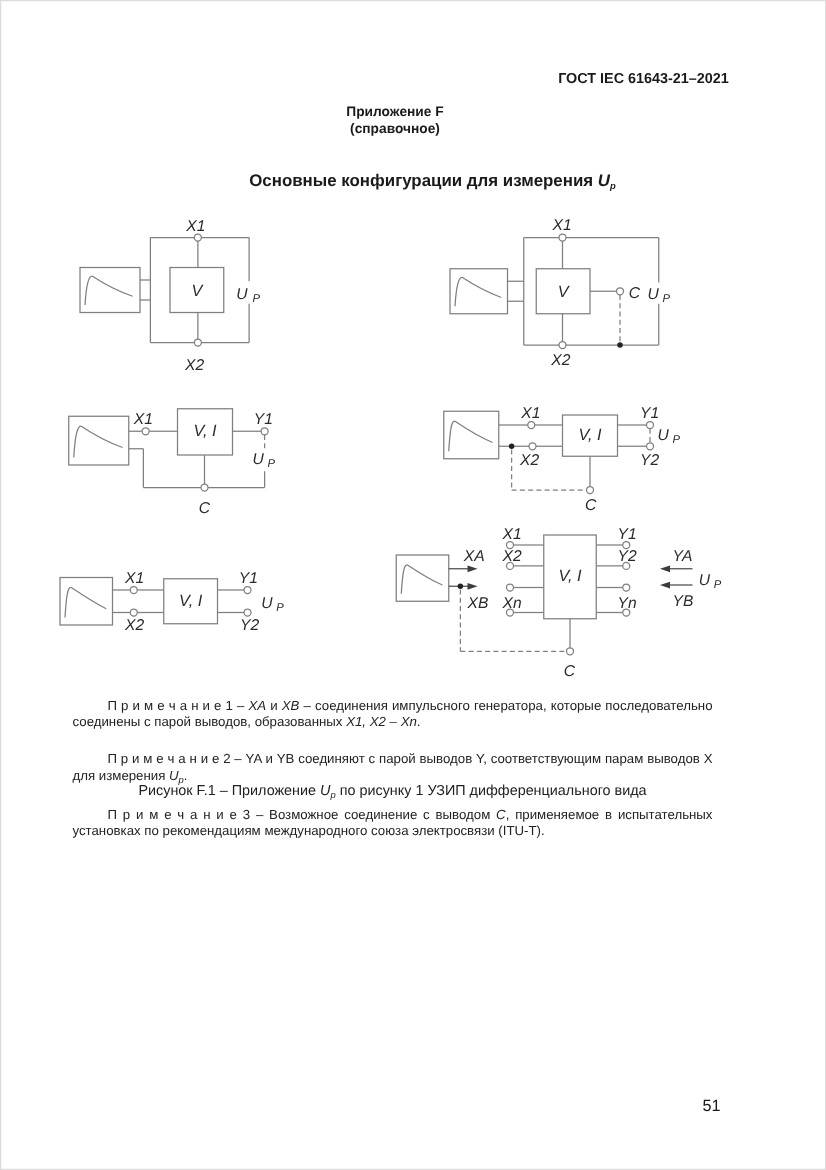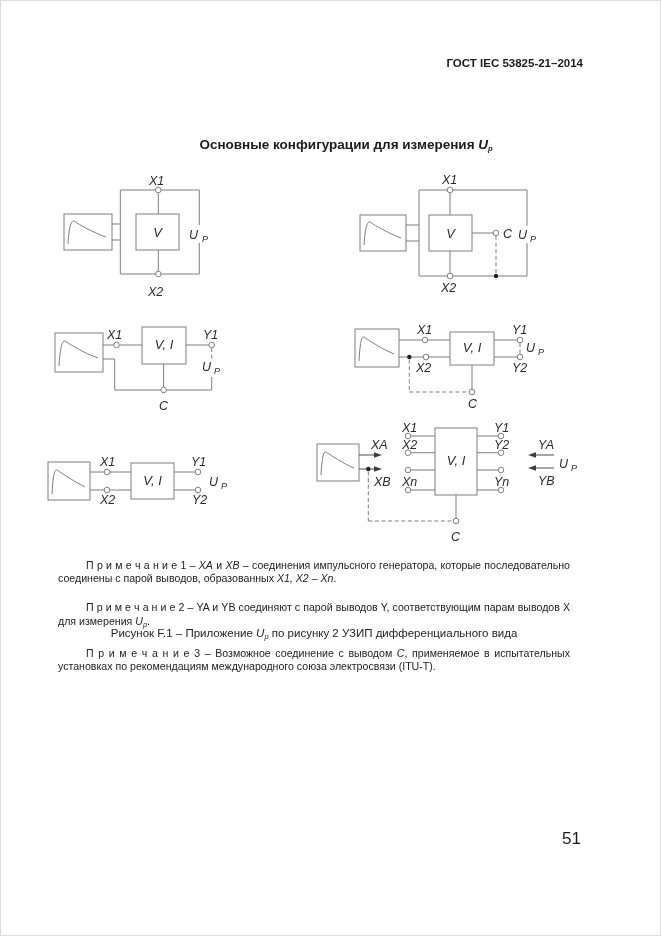--- a/index.html
+++ b/index.html
@@ -11,21 +11,21 @@
   .appendix{position:absolute;top:84px;left:0;width:632px;text-align:center;
        font-weight:bold;font-size:11px;line-height:13px;}
   .doc-title{position:absolute;top:137px;left:0;width:648px;text-align:center;
        font-weight:bold;font-size:13.5px;margin-left:22px;}
   .doc-title .sub{font-weight:bold;}
   .notes{position:absolute;top:543px;left:42px;width:544px;font-size:10.6px;
        line-height:13.2px;text-align:justify;color:#222;}
   .notes p{margin:16px;text-indent:28px;}
   .caption{position:absolute;top:627px;left:0;width:628px;text-align:center;
        font-size:11.5px;color:#222;}
-  .pagenum{position:absolute;top:829px;left:562px;font-size:17px;}
+  .pagenum{position:absolute;top:877px;left:562px;font-size:13px;}
   .it{font-style:italic;}
   .sub{font-style:italic;font-size:7.5px;vertical-align:-2px;}
   svg.diag{position:absolute;overflow:visible;}
   svg.diag line,svg.diag path.w{stroke:#7f7f7f;stroke-width:1;fill:none;}
   svg.diag .d{stroke:#7f7f7f;stroke-width:1;fill:none;stroke-dasharray:4 2.6;}
   svg.diag rect.b{fill:#fff;stroke:#7f7f7f;stroke-width:1;}
   svg.diag rect.wb{fill:#fff;stroke:none;}
   svg.diag circle.t{fill:#fff;stroke:#7f7f7f;stroke-width:1;}
   svg.diag circle.dk{fill:#222;stroke:none;}
   svg.diag line.a{stroke:#4d4d4d;}
@@ -33,22 +33,26 @@
   svg.diag text{font-family:"Liberation Sans",sans-serif;font-style:italic;
        font-size:12.5px;fill:#2b2b2b;}
   svg.diag text.s{font-size:9px;}
   svg.diag text.m{text-anchor:middle;font-size:13px;}
 </style>
 </head>
 <body>
 
 <div class="page">
 
-  <div class="hdr">ГОСТ IEC 53825-21–2014</div>
-
+  <div class="hdr">ГОСТ IEC 61643-21–2021</div>
+
+  <div class="appendix">
+    <div>Приложение F</div>
+    <div>(справочное)</div>
+  </div>
 
   <div class="doc-title"><span>Основные конфигурации для измерения </span><span class="it">U</span><span class="sub">p</span></div>
 
   <svg class="diag" style="left:55px;top:168px;" width="160" height="135" viewBox="55 168 160 135">
     <g>
       <line x1="120.3" y1="190" x2="120.3" y2="274"></line>
       <line x1="120.3" y1="190" x2="199.3" y2="190"></line>
       <line x1="199.3" y1="190" x2="199.3" y2="274"></line>
       <line x1="120.3" y1="274" x2="199.3" y2="274"></line>
       <line x1="112" y1="224" x2="120.3" y2="224"></line>
@@ -231,17 +235,17 @@
     <text x="559" y="468">U</text>
     <text class="s" x="571" y="470.5">P</text>
   </svg>
 
   <div class="notes">
     <p><span>П р и м е ч а н и е  1 – </span><span class="it">XA</span><span> и </span><span class="it">XB</span><span> – соединения импульсного генератора, которые последовательно соединены с парой выводов, образованных </span><span class="it">X1, X2 – Xn</span><span>.</span></p>
     <p><span>П р и м е ч а н и е  2 – YA и YB соединяют с парой выводов Y, соответствующим парам выводов X для измерения </span><span class="it">U</span><span class="sub">p</span><span>.</span></p>
     <p><span>П р и м е ч а н и е  3 – Возможное соединение с выводом </span><span class="it">C</span><span>, применяемое в испытательных установках по рекомендациям международного союза электросвязи (ITU-T).</span></p>
   </div>
 
-  <div class="caption"><span>Рисунок F.1 – Приложение </span><span class="it">U</span><span class="sub">p</span><span> по рисунку 2 УЗИП дифференциального вида</span></div>
+  <div class="caption"><span>Рисунок F.1 – Приложение </span><span class="it">U</span><span class="sub">p</span><span> по рисунку 1 УЗИП дифференциального вида</span></div>
 
   <div class="pagenum">51</div>
 
 </div>
 
 </body></html>

